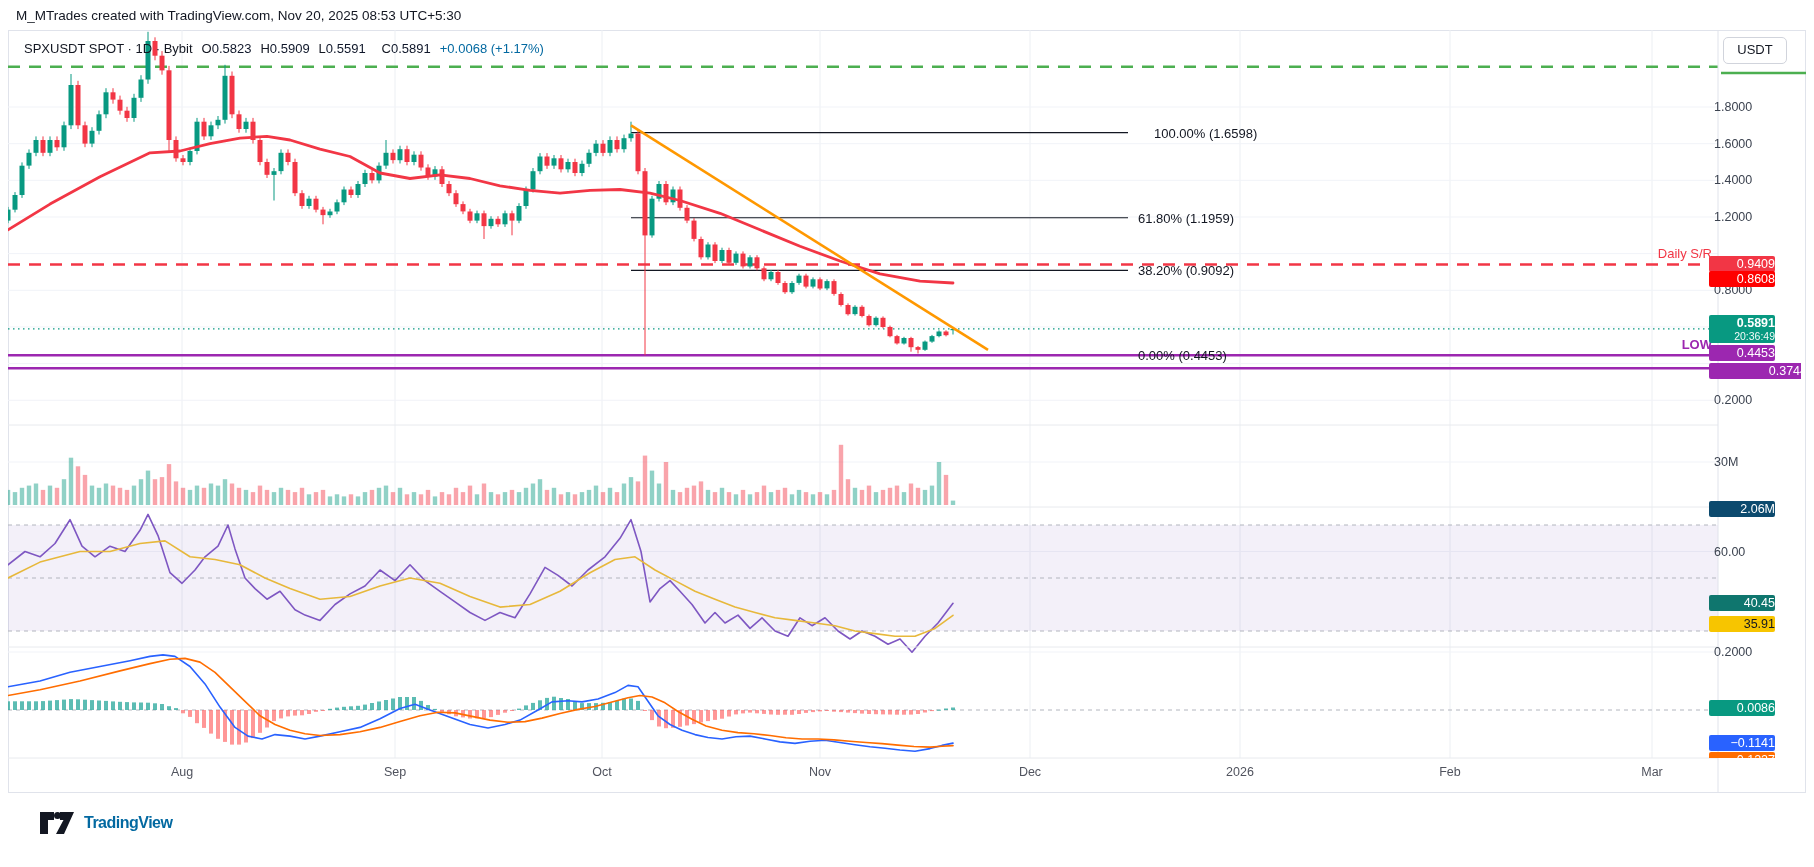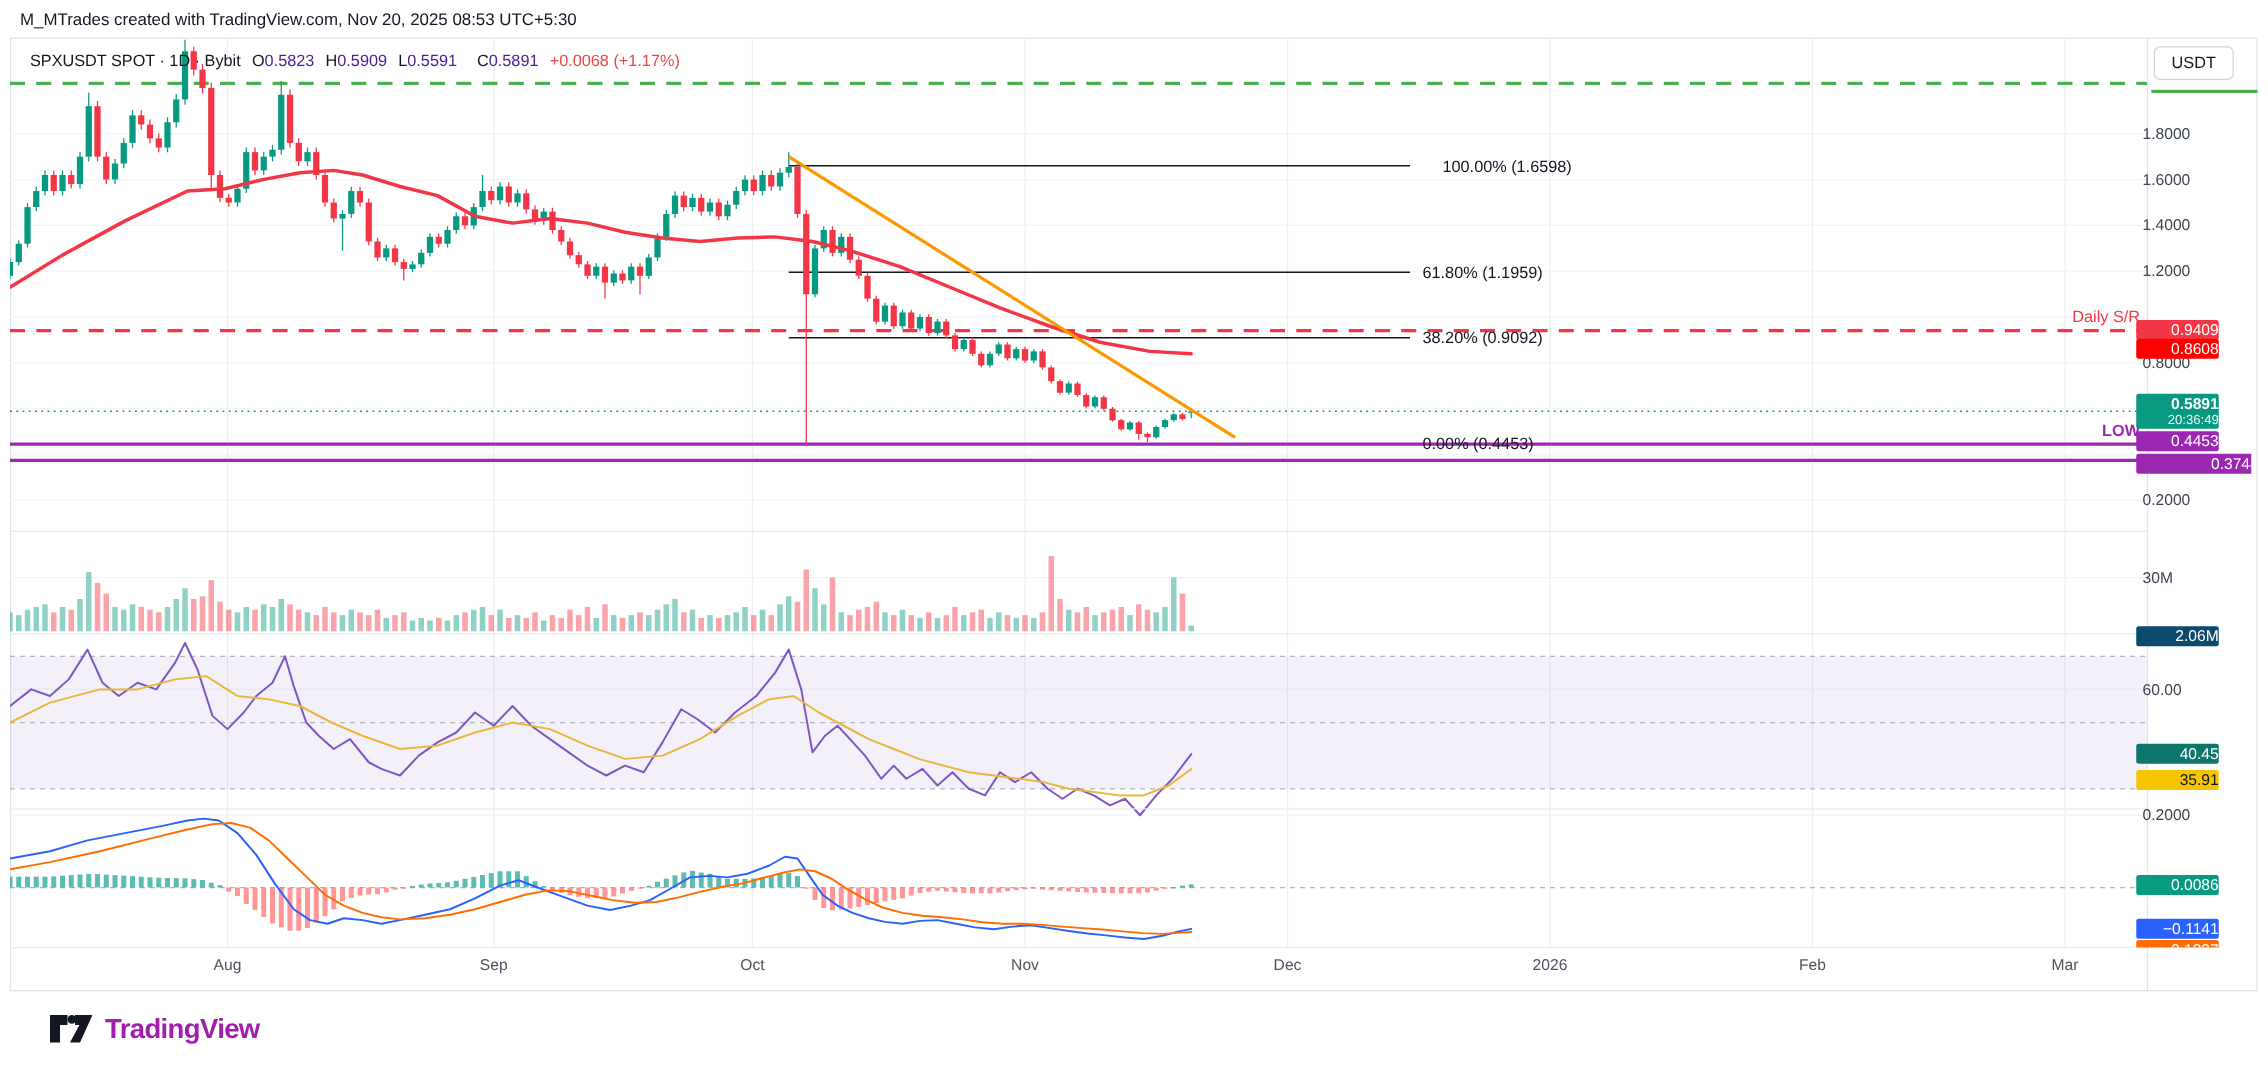--- a/index.html
+++ b/index.html
@@ -3,37 +3,37 @@
 <meta charset="utf-8">
 <style>
   html,body{margin:0;padding:0;background:#ffffff;width:1814px;height:867px;
     font-family:"Liberation Sans","DejaVu Sans",sans-serif;color:#131722;position:relative;overflow:hidden;}
   #attribution{position:absolute;left:16px;top:8px;font-size:13.5px;color:#131722;white-space:nowrap;}
   #card{position:absolute;left:8px;top:30px;width:1798px;height:763px;border:1px solid #e0e3eb;box-sizing:border-box;background:#fff;}
   #chart-svg{position:absolute;left:0;top:0;}
   #legend{position:absolute;left:24px;top:41px;font-size:13px;white-space:nowrap;z-index:5;}
   #legend .sym{color:#131722;}
   #legend .k{color:#131722;margin-left:9px;}
-  #legend .v{color:#4c1d95;}
-  #legend .chg{color:#ef4444;margin-left:9px;}
+  #legend .v{color:#0f172a;}
+  #legend .chg{color:#0369a1;margin-left:9px;}
   #usdt-btn{position:absolute;left:1723px;top:37px;width:62px;height:25px;border:1px solid #d1d4dc;border-radius:5px;
     background:#fff;font-size:13px;color:#131722;text-align:center;line-height:24px;z-index:6;cursor:pointer;}
   #right-axis{position:absolute;left:1706px;top:30px;width:95px;height:728px;overflow:hidden;z-index:4;}
   .tick{position:absolute;left:8px;height:16px;line-height:16px;font-size:12.5px;color:#3c4350;}
   .pricebox{position:absolute;left:3px;width:66px;height:16px;line-height:16px;border-radius:2px;color:#fff;
     font-size:12.5px;text-align:right;}
   .pricebox.big{height:28px;line-height:13px;padding-top:2px;box-sizing:border-box;}
   .pricebox .sub{font-size:10.5px;opacity:.95;display:block;}
   .darktext{color:#131722 !important;}
   #time-axis{position:absolute;left:8px;top:758px;width:1710px;height:35px;}
   .month{position:absolute;top:7px;font-size:12.5px;color:#50535e;transform:translateX(-50%);}
   .fibtext{position:absolute;font-size:13px;color:#131722;white-space:nowrap;transform:translateY(-50%);z-index:3;}
   .sidetext{position:absolute;font-size:13px;white-space:nowrap;transform:translateY(-50%);z-index:3;}
   #logo{position:absolute;left:40px;top:810px;display:flex;align-items:center;gap:10px;}
-  #logo-text{font-size:22px;font-weight:bold;letter-spacing:-0.5px;color:#a21caf;}
+  #logo-text{font-size:16px;font-weight:bold;letter-spacing:-0.5px;color:#0369a1;}
 </style>
 </head>
 <body>
 
 <div id="attribution">M_MTrades created with TradingView.com, Nov 20, 2025 08:53 UTC+5:30</div>
 
 <div id="card"></div>
 <svg id="chart-svg" width="1814" height="867" viewBox="0 0 1814 867">
     <clipPath id="plotclip">
       <rect x="8" y="30" width="1710" height="728"></rect>

